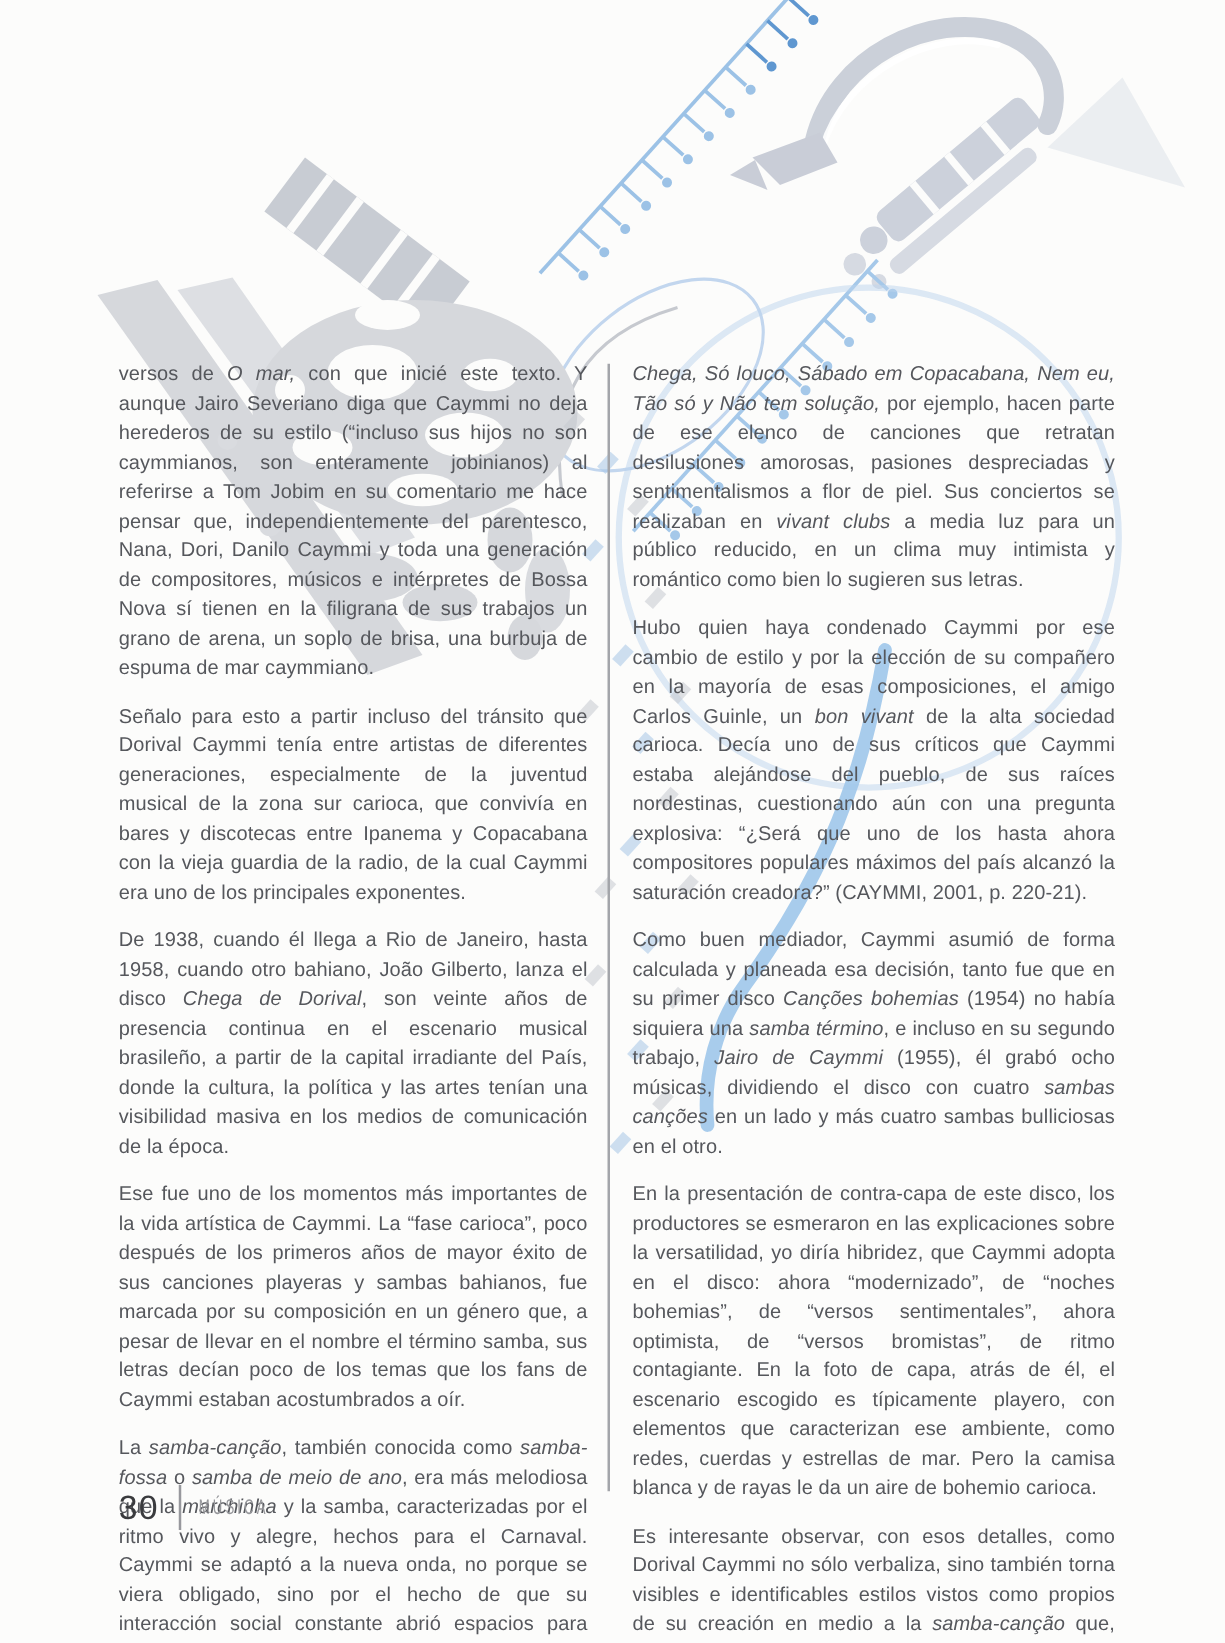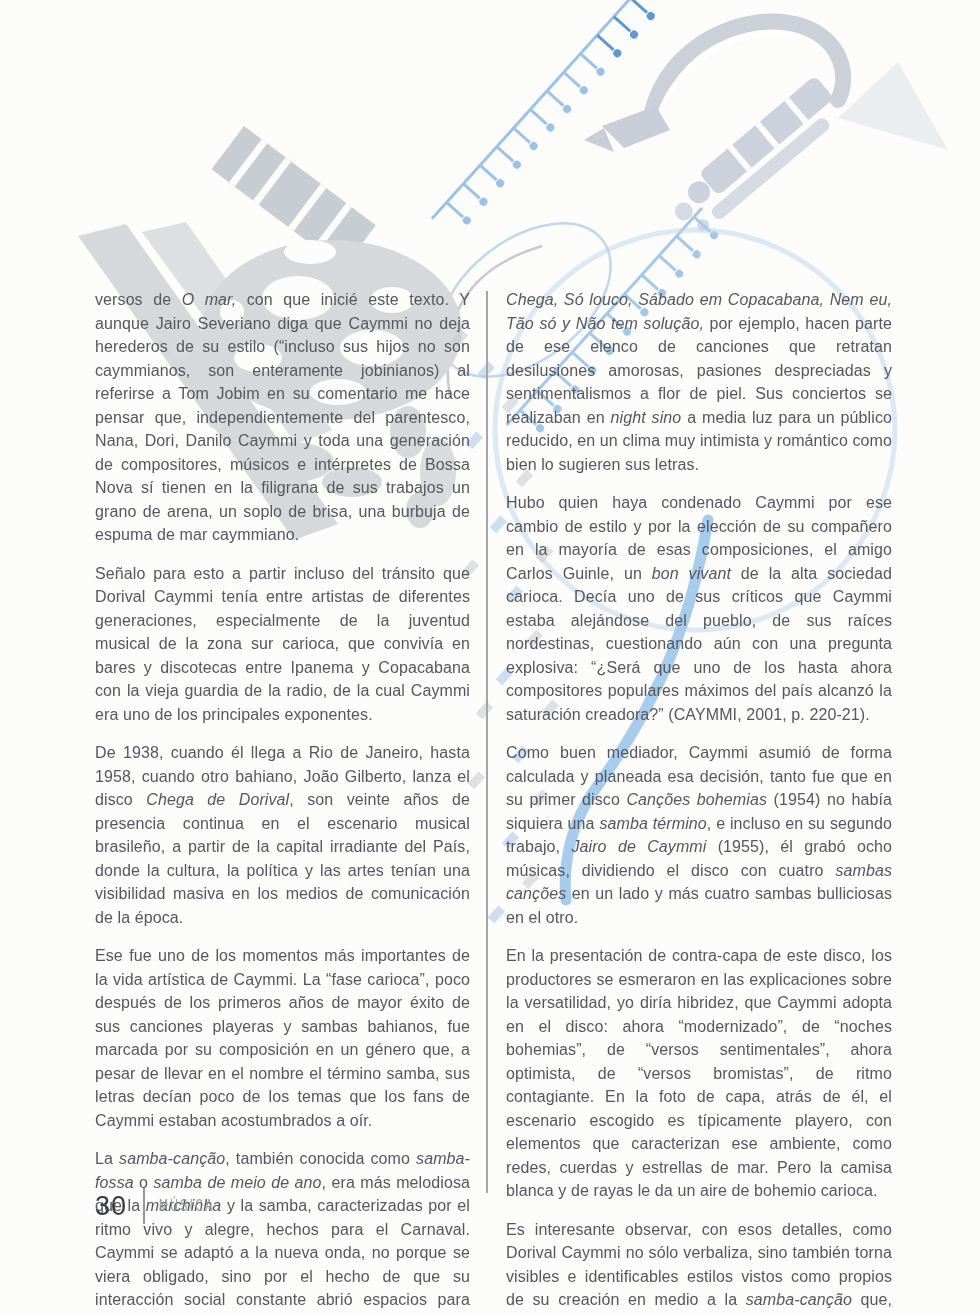--- a/index.html
+++ b/index.html
@@ -167,21 +167,21 @@
       <p>versos de <i>O mar,</i> con que inicié este texto. Y aunque Jairo Severiano diga que Caymmi no deja herederos de su estilo (“incluso sus hijos no son caymmianos, son enteramente jobinianos) al referirse a Tom Jobim en su comentario me hace pensar que, independientemente del parentesco, Nana, Dori, Danilo Caymmi y toda una generación de compositores, músicos e intérpretes de Bossa Nova sí tienen en la filigrana de sus trabajos un grano de arena, un soplo de brisa, una burbuja de espuma de mar caymmiano.</p>
       <p>Señalo para esto a partir incluso del tránsito que Dorival Caymmi tenía entre artistas de diferentes generaciones, especialmente de la juventud musical de la zona sur carioca, que convivía en bares y discotecas entre Ipanema y Copacabana con la vieja guardia de la radio, de la cual Caymmi era uno de los principales exponentes.</p>
       <p>De 1938, cuando él llega a Rio de Janeiro, hasta 1958, cuando otro bahiano, João Gilberto, lanza el disco <i>Chega de Dorival</i>, son veinte años de presencia continua en el escenario musical brasileño, a partir de la capital irradiante del País, donde la cultura, la política y las artes tenían una visibilidad masiva en los medios de comunicación de la época.</p>
       <p>Ese fue uno de los momentos más importantes de la vida artística de Caymmi. La “fase carioca”, poco después de los primeros años de mayor éxito de sus canciones playeras y sambas bahianos, fue marcada por su composición en un género que, a pesar de llevar en el nombre el término samba, sus letras decían poco de los temas que los fans de Caymmi estaban acostumbrados a oír.</p>
       <p>La <i>samba-canção</i>, también conocida como <i>samba-fossa</i> o <i>samba de meio de ano</i>, era más melodiosa que la <i>marchinha</i> y la samba, caracterizadas por el ritmo vivo y alegre, hechos para el Carnaval. Caymmi se adaptó a la nueva onda, no porque se viera obligado, sino por el hecho de que su interacción social constante abrió espacios para otras experiencias, resultando en composiciones hoy tan representativas en su repertorio como en las canciones playeras.</p>
     </section>
     <div class="col-gap-l"></div>
     <div class="divider"></div>
     <div class="col-gap-r"></div>
     <section class="col col-right">
-      <p><i>Chega, Só louco, Sábado em Copacabana, Nem eu, Tão só y Não tem solução,</i> por ejemplo, hacen parte de ese elenco de canciones que retratan desilusiones amorosas, pasiones despreciadas y sentimentalismos a flor de piel. Sus conciertos se realizaban en <i>night sino</i> a media luz para un público reducido, en un clima muy intimista y romántico como bien lo sugieren sus letras.</p>
+      <p><i>Chega, Só louco, Sábado em Copacabana, Nem eu, Tão só y Não tem solução,</i> por ejemplo, hacen parte de ese elenco de canciones que retratan desilusiones amorosas, pasiones despreciadas y sentimentalismos a flor de piel. Sus conciertos se realizaban en <i>vivant clubs</i> a media luz para un público reducido, en un clima muy intimista y romántico como bien lo sugieren sus letras.</p>
       <p>Hubo quien haya condenado Caymmi por ese cambio de estilo y por la elección de su compañero en la mayoría de esas composiciones, el amigo Carlos Guinle, un <i>bon vivant</i> de la alta sociedad carioca. Decía uno de sus críticos que Caymmi estaba alejándose del pueblo, de sus raíces nordestinas, cuestionando aún con una pregunta explosiva: “¿Será que uno de los hasta ahora compositores populares máximos del país alcanzó la saturación creadora?” (CAYMMI, 2001, p. 220-21).</p>
       <p>Como buen mediador, Caymmi asumió de forma calculada y planeada esa decisión, tanto fue que en su primer disco <i>Canções bohemias</i> (1954) no había siquiera una <i>samba término</i>, e incluso en su segundo trabajo, <i>Jairo de Caymmi</i> (1955), él grabó ocho músicas, dividiendo el disco con cuatro <i>sambas canções</i> en un lado y más cuatro sambas bulliciosas en el otro.</p>
       <p>En la presentación de contra-capa de este disco, los productores se esmeraron en las explicaciones sobre la versatilidad, yo diría hibridez, que Caymmi adopta en el disco: ahora “modernizado”, de “noches bohemias”, de “versos sentimentales”, ahora optimista, de “versos bromistas”, de ritmo contagiante. En la foto de capa, atrás de él, el escenario escogido es típicamente playero, con elementos que caracterizan ese ambiente, como redes, cuerdas y estrellas de mar. Pero la camisa blanca y de rayas le da un aire de bohemio carioca.</p>
       <p>Es interesante observar, con esos detalles, como Dorival Caymmi no sólo verbaliza, sino también torna visibles e identificables estilos vistos como propios de su creación en medio a la <i>samba-canção</i> que, incluso con sus modulaciones temáticas y melódicas, no se cerró totalmente a su creatividad, porque él ya venía imprimiendo a este género un estilo de tocar diferente, que los críticos llamaron de “pre Bossa Nova”.</p>
     </section>
   </main>
 
   <footer class="footer">
     <span class="pagenum">30</span>
     <span class="footer-rule"></span>

